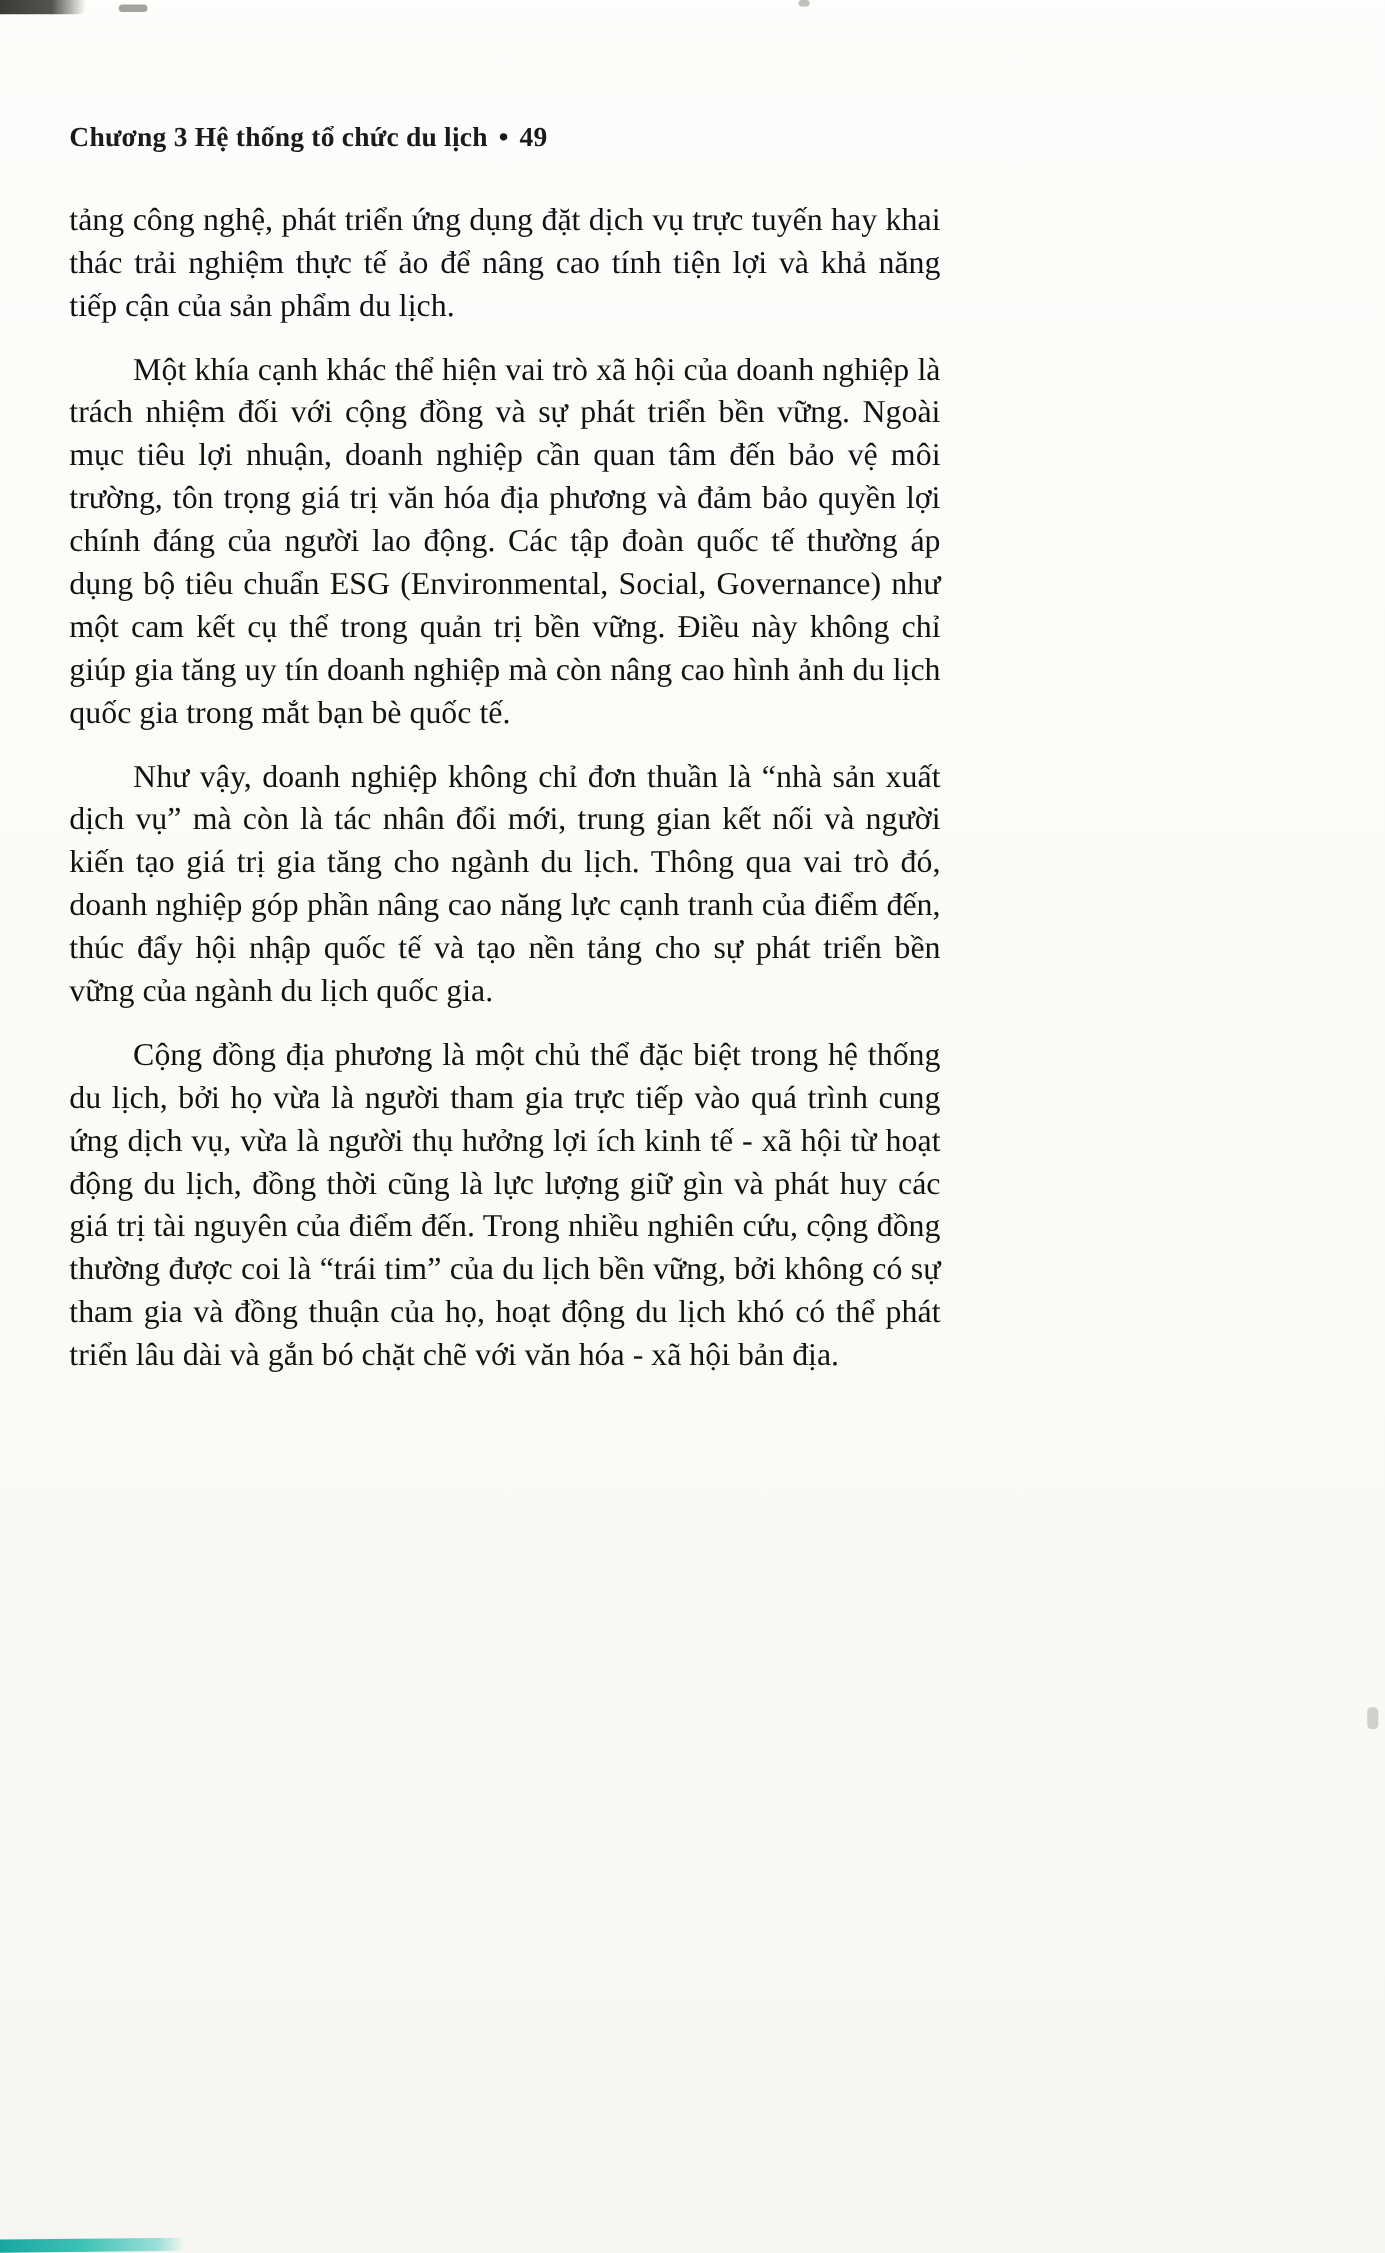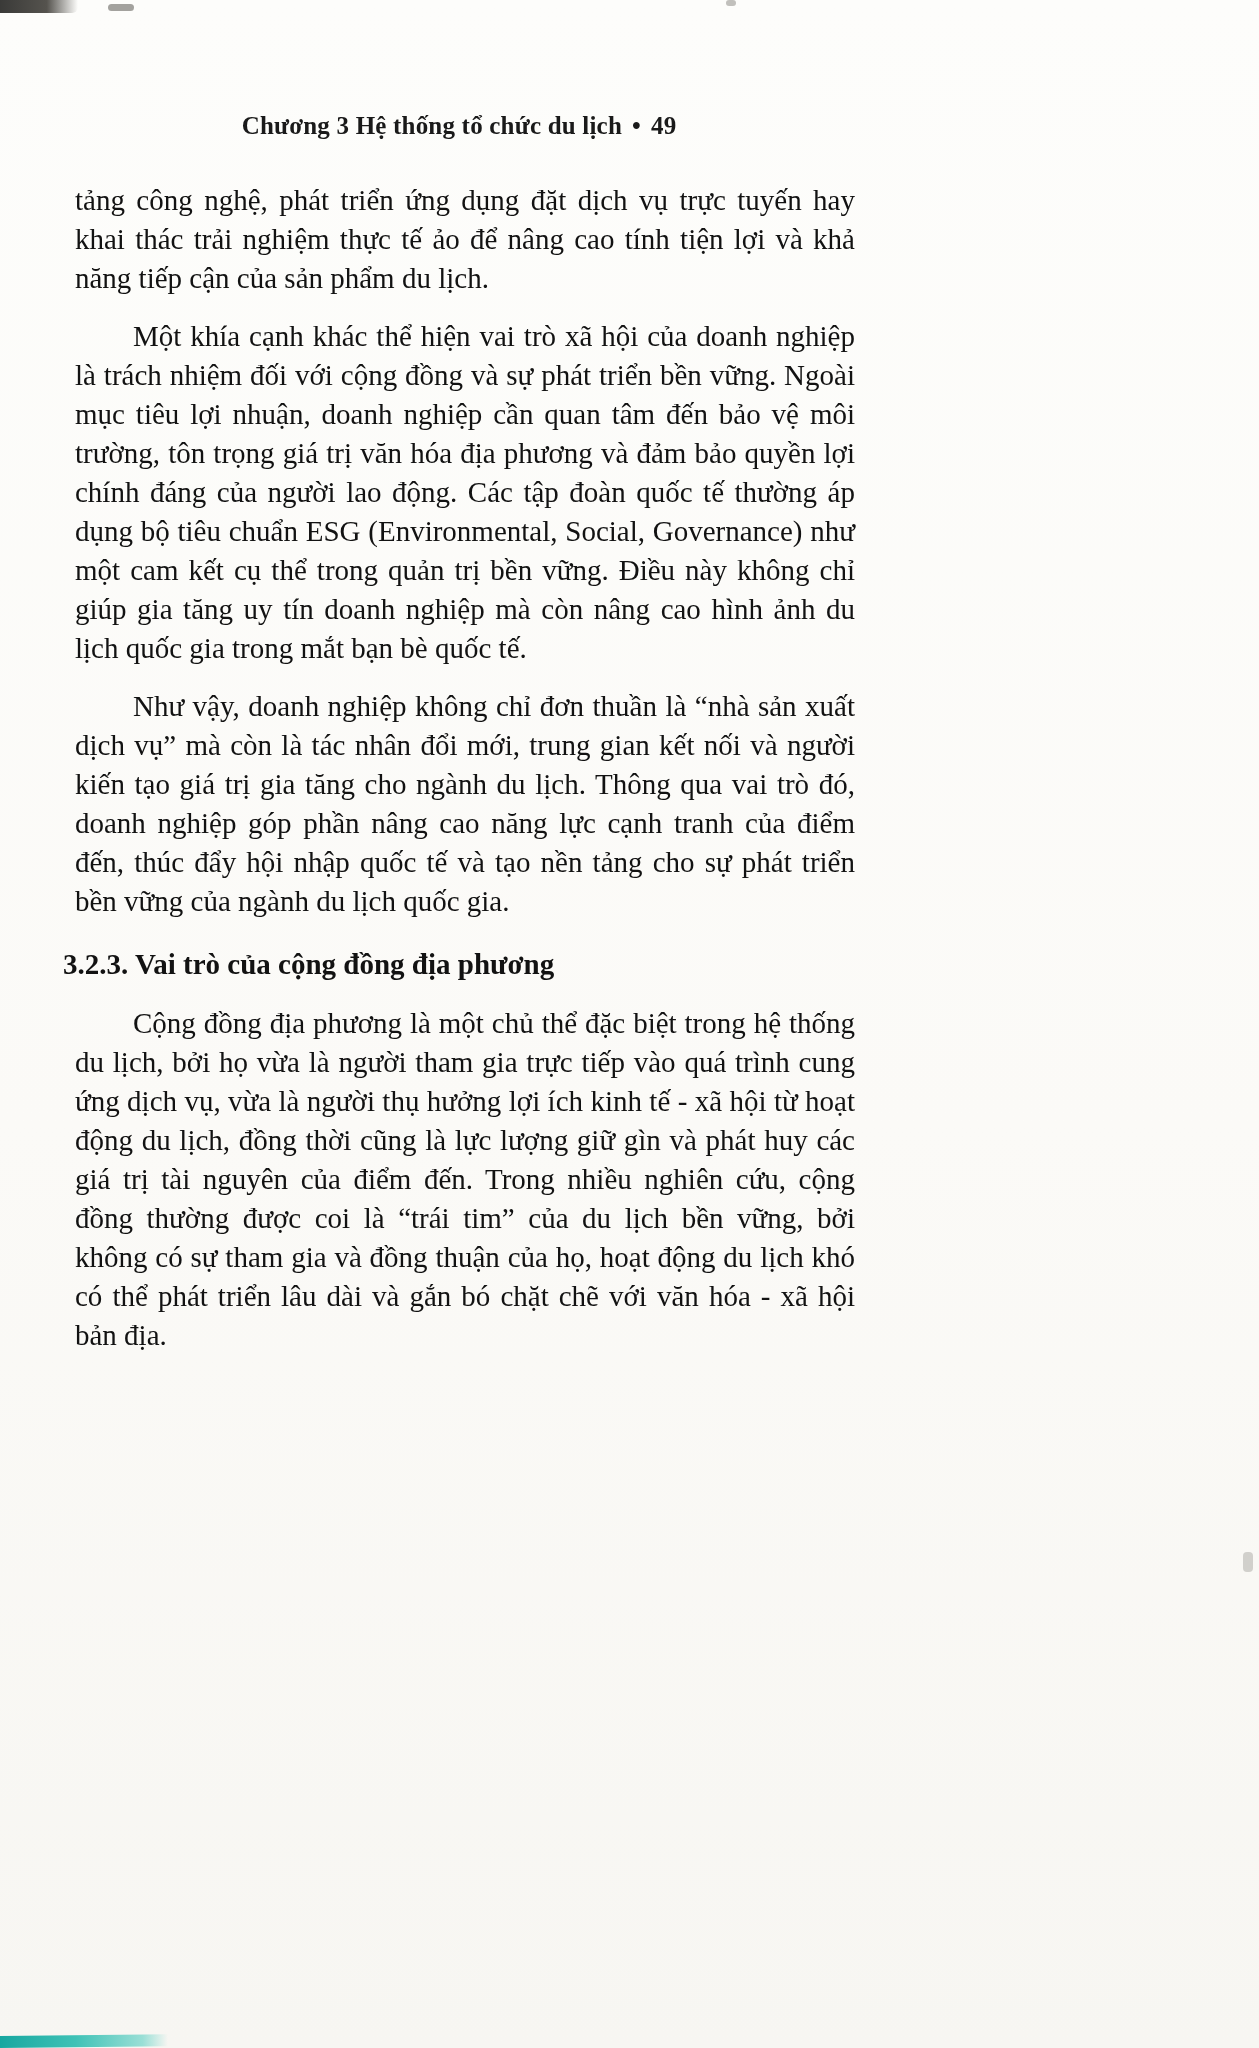--- a/index.html
+++ b/index.html
@@ -23,32 +23,32 @@
     left: 63px;
     top: 106px;
     width: 792px;
     font-family: "Liberation Serif", "DejaVu Serif", serif;
     font-size: 29px;
     line-height: 39px;
     color: #121212;
     text-align: justify;
   }
   .running-header {
-    text-align: center;
+    text-align: left;
     font-weight: bold;
     font-size: 25px;
     color: #1a1a1a;
     margin: 0 0 36px 0;
     letter-spacing: 0.2px;
   }
   .running-header .sep {
     padding: 0 10px;
   }
   .para {
-    margin: 0 0 19px 12px;
+    margin: 0 0 19px 0;
   }
   .para.indent {
     text-indent: 58px;
   }
   .section-heading {
     font-weight: bold;
     margin: 24px 0 20px 0;
     text-align: left;
   }
   
@@ -97,21 +97,20 @@
     <div class="running-header">
       <span>Chương 3 Hệ thống tổ chức du lịch</span><span class="sep">•</span><span>49</span>
     </div>
 
     <p class="para">tảng công nghệ, phát triển ứng dụng đặt dịch vụ trực tuyến hay khai thác trải nghiệm thực tế ảo để nâng cao tính tiện lợi và khả năng tiếp cận của sản phẩm du lịch.</p>
 
     <p class="para indent">Một khía cạnh khác thể hiện vai trò xã hội của doanh nghiệp là trách nhiệm đối với cộng đồng và sự phát triển bền vững. Ngoài mục tiêu lợi nhuận, doanh nghiệp cần quan tâm đến bảo vệ môi trường, tôn trọng giá trị văn hóa địa phương và đảm bảo quyền lợi chính đáng của người lao động. Các tập đoàn quốc tế thường áp dụng bộ tiêu chuẩn ESG (Environmental, Social, Governance) như một cam kết cụ thể trong quản trị bền vững. Điều này không chỉ giúp gia tăng uy tín doanh nghiệp mà còn nâng cao hình ảnh du lịch quốc gia trong mắt bạn bè quốc tế.</p>
 
     <p class="para indent">Như vậy, doanh nghiệp không chỉ đơn thuần là “nhà sản xuất dịch vụ” mà còn là tác nhân đổi mới, trung gian kết nối và người kiến tạo giá trị gia tăng cho ngành du lịch. Thông qua vai trò đó, doanh nghiệp góp phần nâng cao năng lực cạnh tranh của điểm đến, thúc đẩy hội nhập quốc tế và tạo nền tảng cho sự phát triển bền vững của ngành du lịch quốc gia.</p>
 
-    <div class="section-heading">3.2.3. Vai trò của cộng đồng địa phương</div>
 
     <p class="para indent">Cộng đồng địa phương là một chủ thể đặc biệt trong hệ thống du lịch, bởi họ vừa là người tham gia trực tiếp vào quá trình cung ứng dịch vụ, vừa là người thụ hưởng lợi ích kinh tế - xã hội từ hoạt động du lịch, đồng thời cũng là lực lượng giữ gìn và phát huy các giá trị tài nguyên của điểm đến. Trong nhiều nghiên cứu, cộng đồng thường được coi là “trái tim” của du lịch bền vững, bởi không có sự tham gia và đồng thuận của họ, hoạt động du lịch khó có thể phát triển lâu dài và gắn bó chặt chẽ với văn hóa - xã hội bản địa.</p>
 
 
   </div>
 
   <div class="artifact art-top-left-1"></div>
   <div class="artifact art-top-left-2"></div>
   <div class="artifact art-top-mid"></div>
   <div class="artifact art-bottom-teal"></div>

